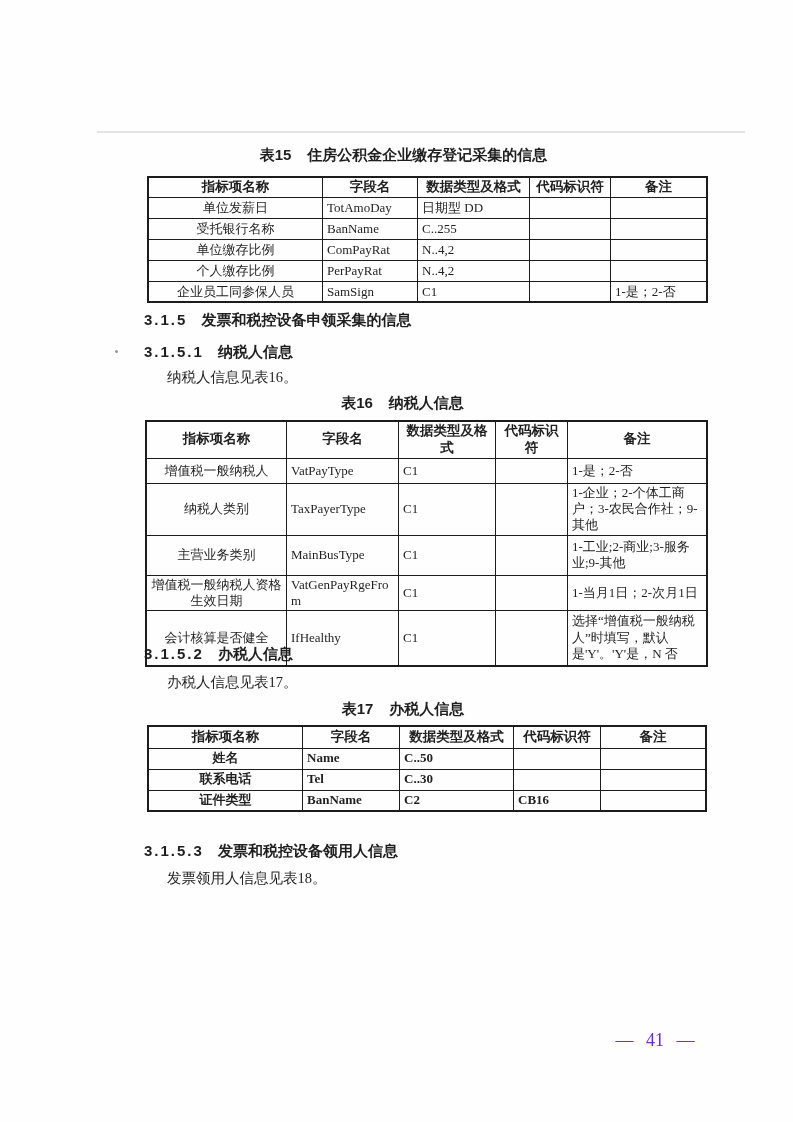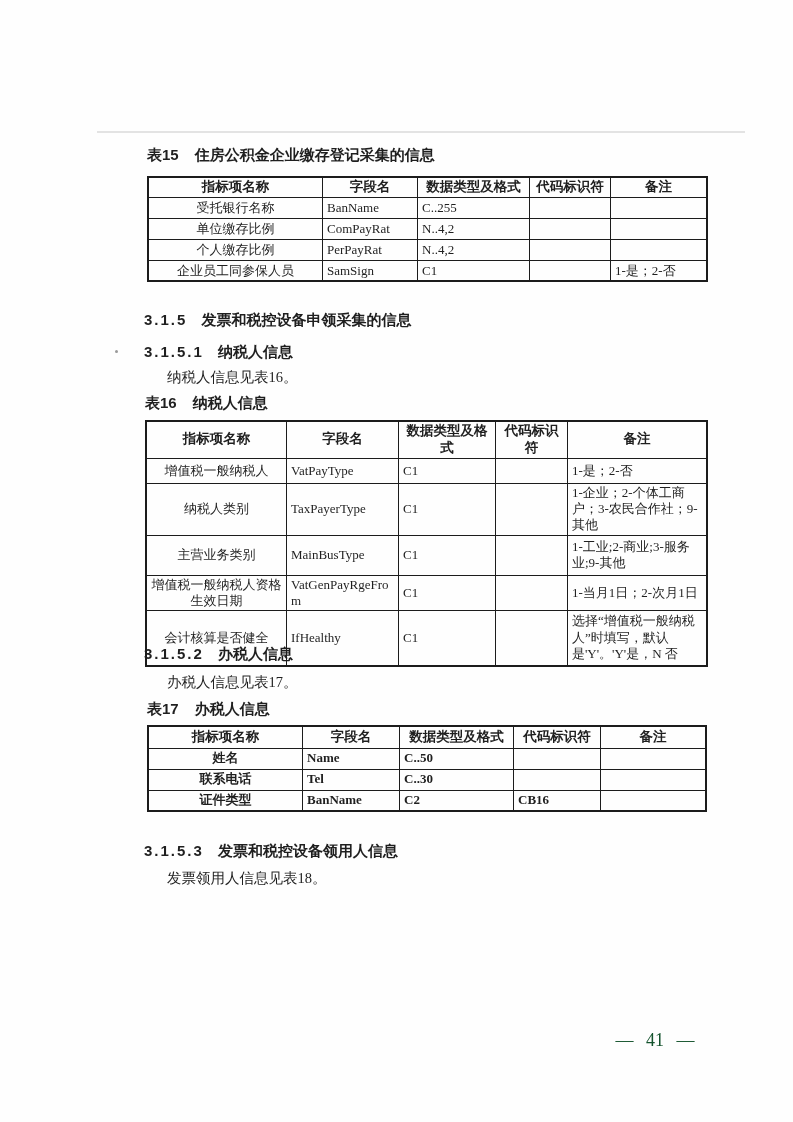--- a/index.html
+++ b/index.html
@@ -21,21 +21,21 @@
   }
   .artifact-dot {
     position: absolute;
     left: 115px; top: 350px;
     width: 3px; height: 3px;
     border-radius: 50%;
     background: #9a9a9a;
   }
   .table-caption {
     position: absolute;
-    text-align: left;
+    text-align: center;
     font-family: "Liberation Sans", sans-serif;
     font-weight: bold;
     font-size: 15px;
     white-space: nowrap;
   }
   .table-caption .cap-label { margin-right: 16px; }
   .section-heading {
     position: absolute;
     font-family: "Liberation Sans", sans-serif;
     font-weight: bold;
@@ -106,21 +106,21 @@
   #t17 thead tr { height: 22px; }
   #t17 tbody tr { height: 21px; font-weight: bold; }
 
   .page-footer {
     position: absolute;
     left: 600px; top: 1030px;
     width: 110px;
     text-align: center;
     font-size: 18px;
     word-spacing: 8px;
-    color: #14532d;
+    color: #6d28d9;
   }
 
   
   #cap15 { left: 147px; top: 146px; width: 513px; }
   #cap16 { left: 145px; top: 394px; width: 515px; }
   #cap17 { left: 147px; top: 700px; width: 512px; }
 
   
   #h315  { left: 144px; top: 311px; }
   #h3151 { left: 144px; top: 343px; }
@@ -145,20 +145,27 @@
         <tr>
           <th>指标项名称</th>
           <th>字段名</th>
           <th>数据类型及格式</th>
           <th>代码标识符</th>
           <th>备注</th>
         </tr>
       </thead>
       <tbody>
         <tr>
+          <td>单位发薪日</td>
+          <td>TotAmoDay</td>
+          <td>日期型 DD</td>
+          <td></td>
+          <td></td>
+        </tr>
+        <tr>
           <td>受托银行名称</td>
           <td>BanName</td>
           <td>C..255</td>
           <td></td>
           <td></td>
         </tr>
         <tr>
           <td>单位缴存比例</td>
           <td>ComPayRat</td>
           <td>N..4,2</td>

